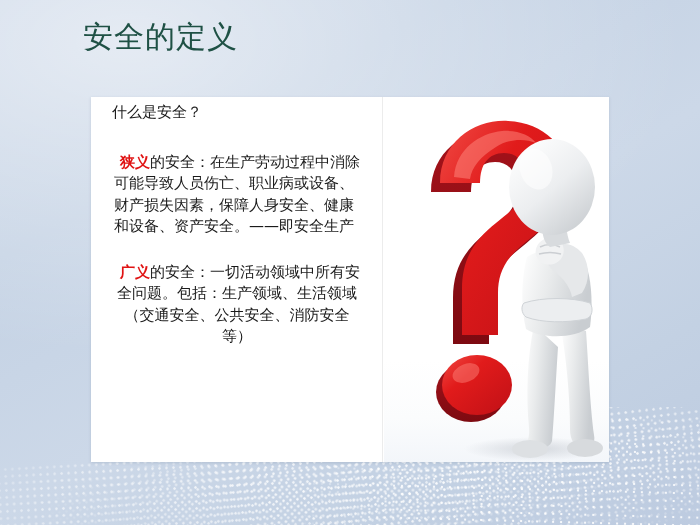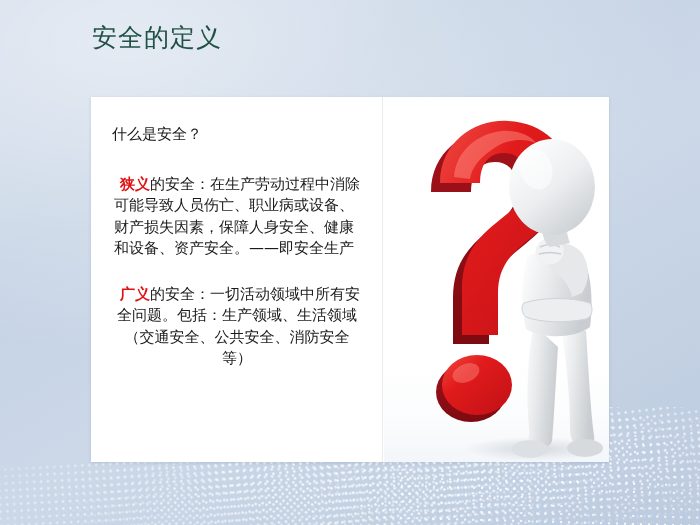--- a/index.html
+++ b/index.html
@@ -61,27 +61,27 @@
     transform: rotate(1.5deg);
     opacity: 0.95;
     background-size: 8px 8px;
     -webkit-mask-image: radial-gradient(ellipse 300px 150px at 55% 30%, rgba(0,0,0,1) 0%, rgba(0,0,0,0.9) 50%, rgba(0,0,0,0) 85%);
             mask-image: radial-gradient(ellipse 300px 150px at 55% 30%, rgba(0,0,0,1) 0%, rgba(0,0,0,0.9) 50%, rgba(0,0,0,0) 85%);
   }
 
   
   #slide-title {
     position: absolute;
-    left: 92px;
+    left: 83px;
     top: 20px;
-    font-size: 25px;
+    font-size: 30px;
     line-height: 34px;
     letter-spacing: 1px;
     color: #1f5145;
-    font-family: Liberation Sans, sans-serif;
+    font-family: Liberation Serif, serif;
     white-space: nowrap;
   }
 
   
   #content-card {
     position: absolute;
     left: 91px;
     top: 97px;
     width: 518px;
     height: 365px;
@@ -90,21 +90,21 @@
   }
 
   
   #text-column {
     position: absolute;
     left: 0;
     top: 0;
     width: 292px;
     height: 365px;
     box-sizing: border-box;
-    padding: 27px 10px 0 15px;
+    padding: 5px 10px 0 15px;
     border-right: 1px solid #ececec;
     overflow: hidden;
   }
   .para {
     color: #1a1a1a;
     font-size: 15px;
     line-height: 21.5px;
     font-family: "DejaVu Sans", "Liberation Sans", sans-serif;
   }
   .para-question {

